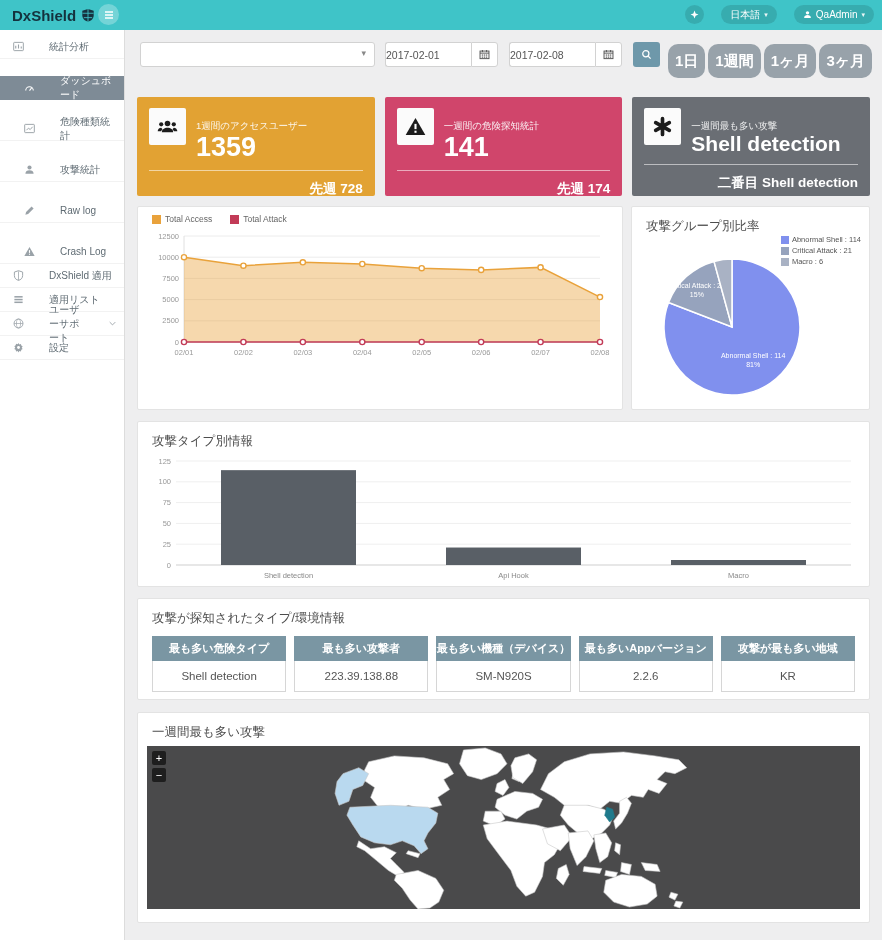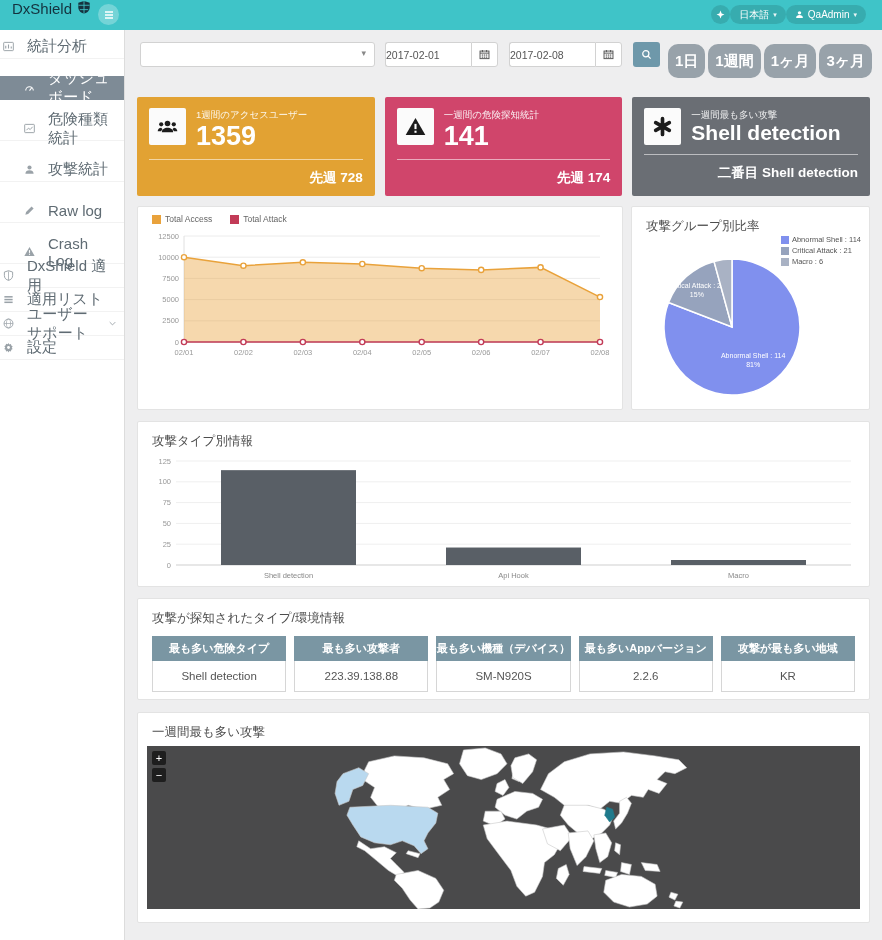--- a/index.html
+++ b/index.html
@@ -5,41 +5,41 @@
   * { box-sizing: border-box; margin: 0; padding: 0; }
   html,body { width:882px; height:940px; }
   body {
     position: relative;
     background: #eeeeef;
     font-family: "Liberation Sans", sans-serif;
     overflow: hidden;
   }
   
   .hdr { position:absolute; top:0; left:0; width:882px; height:30px; background:#3fc4c8; z-index:20; }
-  .logo { position:absolute; left:12px; top:0; height:30px; display:flex; align-items:flex-start; gap:5px;
-          color:#14323e; font-size:15px; font-weight:normal; }
+  .logo { position:absolute; left:12px; top:0; height:30px; display:flex; align-items:center; gap:5px;
+          color:#14323e; font-size:15px; font-weight:bold; }
   .logo svg { width:14px; height:14px; }
   .hamburger { position:absolute; left:98px; top:4px; width:21px; height:21px; border-radius:50%;
                background:rgba(255,255,255,.28); border:none; display:flex; align-items:center;
                justify-content:center; cursor:pointer; }
   .hamburger svg { width:10px; height:8px; }
-  .hdr-right { position:absolute; right:16px; top:5px; display:flex; align-items:center; gap:0; }
+  .hdr-right { position:absolute; right:8px; top:5px; display:flex; align-items:center; gap:17px; }
   .hdr-circle { width:19px; height:19px; border-radius:50%; background:rgba(0,0,0,.12); border:none;
                 display:flex; align-items:center; justify-content:center; cursor:pointer; }
   .hdr-circle svg { width:9px; height:9px; fill:#fff; }
   .pill { height:19px; border-radius:10px; background:rgba(0,0,0,.12); border:none; color:#fff;
           font-size:10px; display:flex; align-items:center; gap:4px; padding:0 9px; cursor:pointer;
           font-family:inherit; }
   .pill .caret { font-size:7px; opacity:.9; }
   .pill svg { width:9px; height:9px; fill:#fff; }
   
   .sidebar { position:absolute; top:30px; left:0; width:125px; bottom:0; background:#fff;
              border-right:1px solid #dcdcdc; padding-top:5px; z-index:10; }
-  .side-item { display:flex; align-items:center; gap:12px; height:24px; padding:0 8px 0 3px;
-               font-size:15px; color:#5f6b73; border-bottom:1px solid #f2f2f2; cursor:pointer; }
+  .side-item { display:flex; align-items:center; gap:24px; height:24px; padding:0 8px 0 13px;
+               font-size:10px; color:#5f6b73; border-bottom:1px solid #f2f2f2; cursor:pointer; }
   .side-item.sub { padding-left:24px;margin-top:17px; }
   .side-item.active { background:#7e8b96; color:#fff; border-bottom-color:#7e8b96; }
   .s-icon { width:12px; height:12px; flex:0 0 12px; color:#9aa2a8; display:flex; align-items:center; }
   .side-item.active .s-icon { color:#fff; }
   .s-icon svg { width:11px; height:11px; }
   .s-chev { margin-left:auto; display:flex; }
   .s-chev svg { width:7px; height:5px; }
   
   .sel { position:absolute; left:140px; top:42px; width:235px; height:25px; background:#fff;
          border:1px solid #d2d2d2; border-radius:3px; cursor:pointer; }
@@ -60,21 +60,21 @@
   .ranges { position:absolute; left:668px; top:44px; display:flex; gap:3px; }
   .range-btn { height:34px; padding:0 7px; background:#98a2aa; color:#fff; border:none; border-radius:10px;
                font-size:15px; font-weight:bold; cursor:pointer; font-family:inherit; }
   
   .cards { position:absolute; left:137px; top:97px; width:733px; display:flex; gap:10px; }
   .card { flex:1; height:99px; border-radius:2px; color:#fff; padding:11px 12px; }
   .card .top { display:flex; gap:10px; align-items:flex-start; }
   .icon-box { width:37px; height:37px; background:#fbfbfb; border-radius:2px; color:#1c1c1c;
               display:flex; align-items:center; justify-content:center; flex:0 0 37px; }
   .icon-box svg { width:21px; height:21px; }
-  .c-label { font-size:9.5px; opacity:.9; margin-top:1px; }
+  .c-label { font-size:9.5px; opacity:.9; margin-top:12px; }
   .c-value { font-size:27px; font-weight:bold; line-height:1.05; white-space:nowrap; }
   .c-value.text { font-size:21px; }
   .c-div { height:1px; background:rgba(255,255,255,.55); margin-top:9px; }
   .c-foot { text-align:right; font-size:13.5px; font-weight:bold; margin-top:9px; }
   
   .panel { position:absolute; background:#fff; border:1px solid #e3e3e3; border-radius:2px; }
   .p-title { font-size:12.5px; color:#4d4d4d; padding:11px 14px 0; }
   #linePanel { left:137px; top:206px; width:486px; height:204px; }
   #piePanel  { left:631px; top:206px; width:239px; height:204px; }
   #barPanel  { left:137px; top:421px; width:733px; height:166px; }

